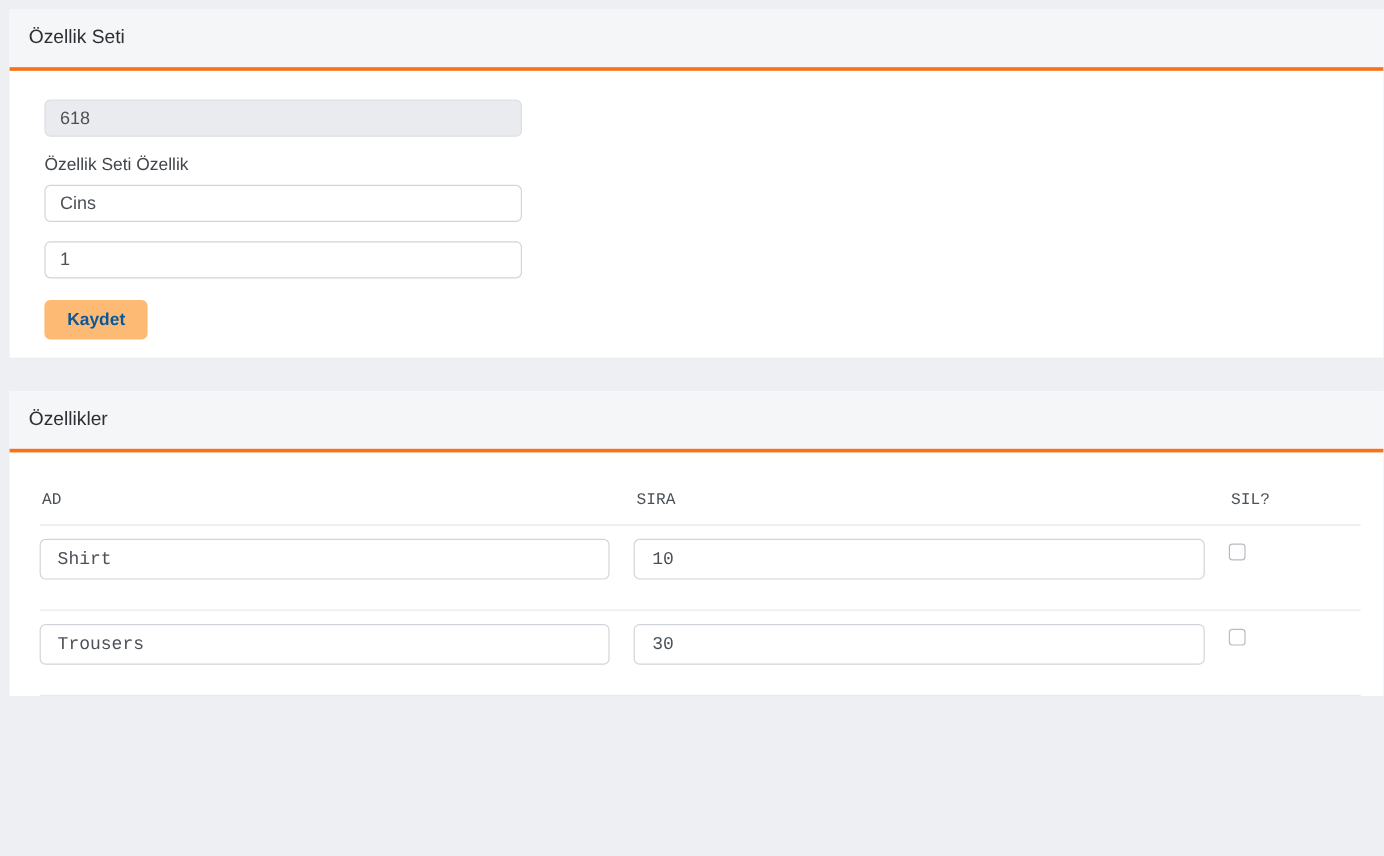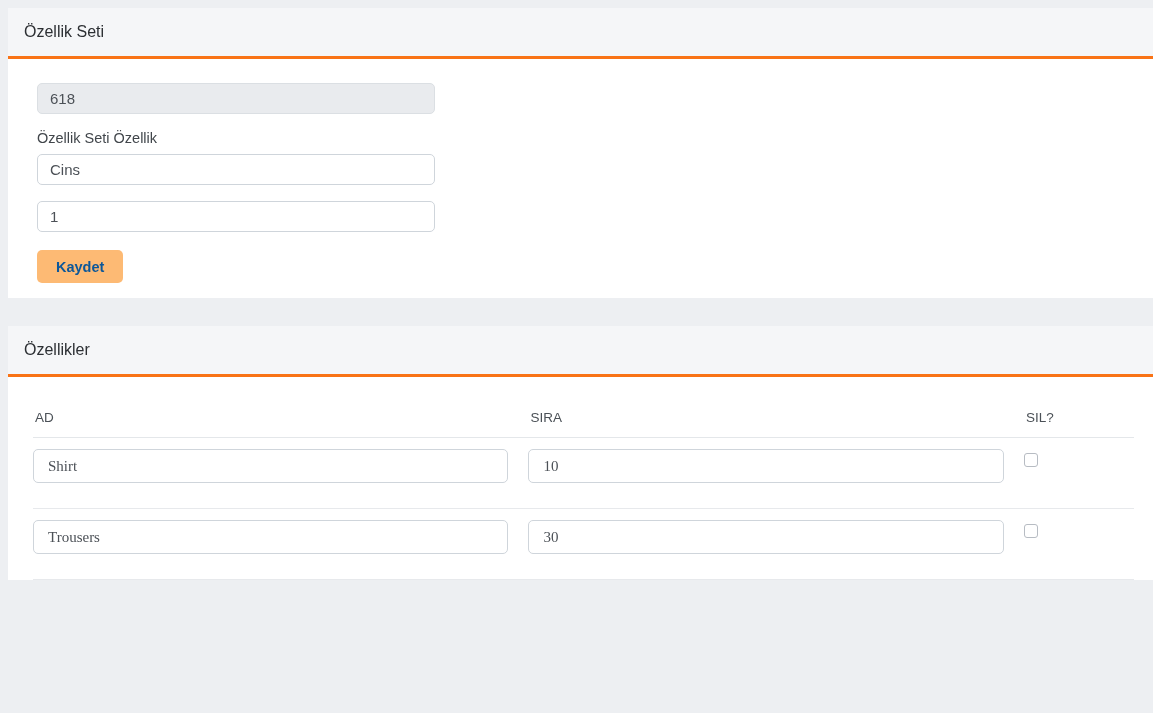--- a/index.html
+++ b/index.html
@@ -83,36 +83,37 @@
   table.features col.col-name  { width: 45%; }
   table.features col.col-order { width: 45%; }
   table.features col.col-del   { width: 10%; }
   table.features th {
     text-align: left;
     font-weight: 400;
     font-size: 13.5px;
     color: #4b5157;
     padding: 17px 20px 12px 2px;
     border-bottom: 1px solid #e4e7ea;
+    font-family: Liberation Mono, monospace;
   }
   table.features td {
     padding: 11px 20px 25px 0;
     border-bottom: 1px solid #e7e9ec;
     vertical-align: top;
   }
   table.features td.cell-del {
     padding-top: 15px;
   }
   .row-input {
     display: block;
     width: 100%;
     height: 34px;
     padding: 0 14px;
     font-size: 15px;
-    font-family: Liberation Serif, serif;
+    font-family: Liberation Mono, monospace;
     color: #4c5157;
     background: #ffffff;
     border: 1px solid #cfd5db;
     border-radius: 5px;
     outline: none;
   }
   .del-checkbox {
     appearance: none;
     -webkit-appearance: none;
     width: 14px;

